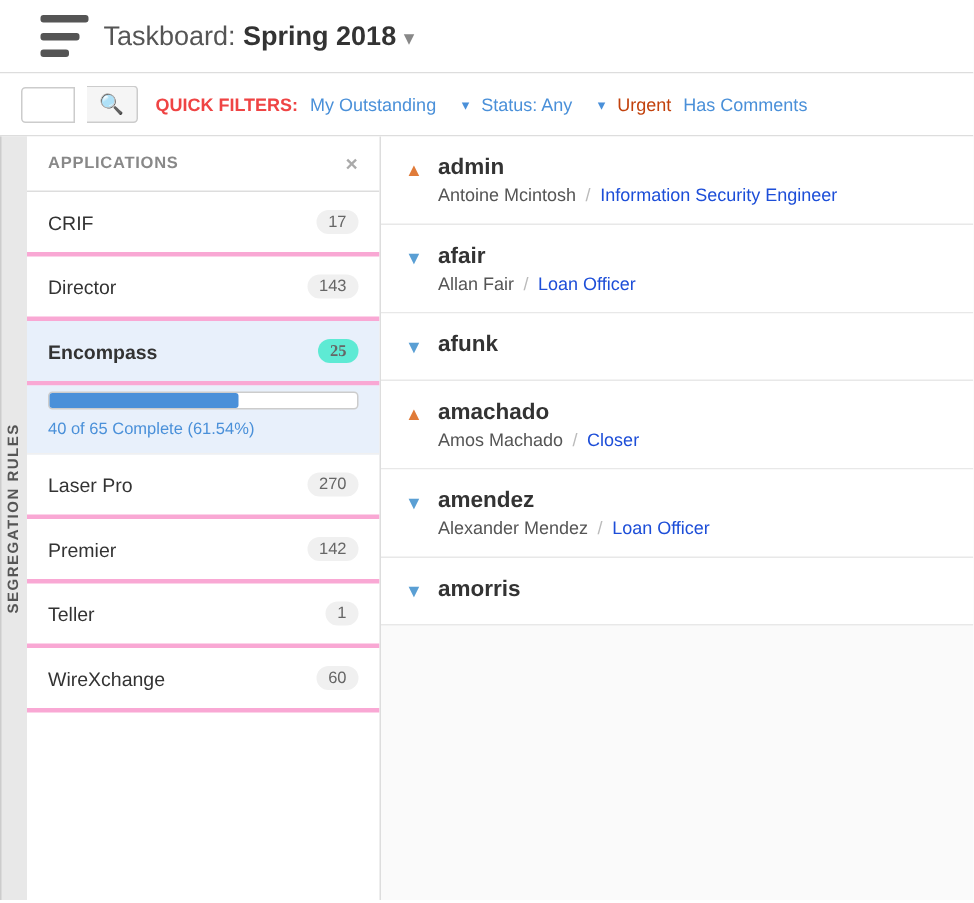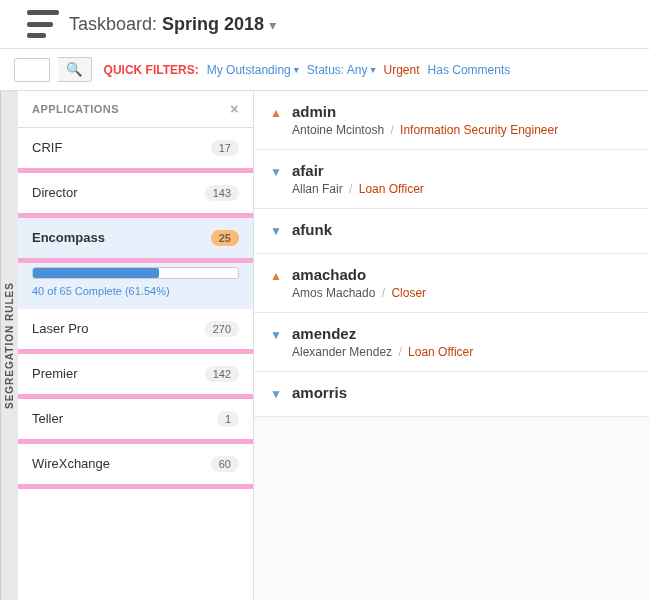--- a/index.html
+++ b/index.html
@@ -73,21 +73,21 @@
       text-transform: uppercase;
     }
     .toolbar-filter-btn {
       border: none;
       background: none;
       color: #4a90d9;
       font-size: 12px;
       cursor: pointer;
       display: flex;
       align-items: center;
-      gap: 3px;
+      gap: 17px;
     }
     .toolbar-filter-btn .arrow {
       font-size: 10px;
       color: #4a90d9;
     }
     .toolbar-urgent {
       border: none;
       background: none;
       color: #c2410c;
       font-size: 12px;
@@ -145,35 +145,36 @@
       letter-spacing: 0.5px;
     }
     .apps-panel-close {
       cursor: pointer;
       color: #aaa;
       font-size: 14px;
     }
     .app-item {
       display: flex;
       justify-content: space-between;
+      align-items: center;
       padding: 12px 14px;
-      border-bottom: 5px solid #f9a8d4;
+      border-bottom: 3px solid #f9a8d4;
       cursor: pointer;
     }
     .app-item.active { background: #e8f0fb; font-weight: bold; }
     .app-item-name { font-size: 13px; color: #333; }
     .app-item.active .app-item-name { font-weight: bold; }
     .app-item-badge {
       background: #f0f0f0;
       border-radius: 10px;
       padding: 2px 8px;
       font-size: 11px;
       color: #666;
     }
-    .app-item.active .app-item-badge { background: #fdba74; }
+    .app-item.active .app-item-badge { background: #5eead4; font-family: Liberation Serif, serif; }
 
     
     .progress-area {
       padding: 4px 14px 10px 14px;
       background: #e8f0fb;
       border-bottom: 1px solid #f0f0f0;
     }
     .progress-bar-bg {
       background: #fff;
       border: 1px solid #ccc;
@@ -225,21 +226,21 @@
       color: #888;
     }
     .user-detail .name {
       color: #555;
     }
     .user-detail .divider {
       color: #bbb;
       margin: 0 3px;
     }
     .user-detail .role {
-      color: #c2410c;
+      color: #1d4ed8;
     }
   </style>
 </head>
 <body>
 
 <div class="header">
   <div class="header-icon">
     <span></span>
     <span></span>
     <span></span>

